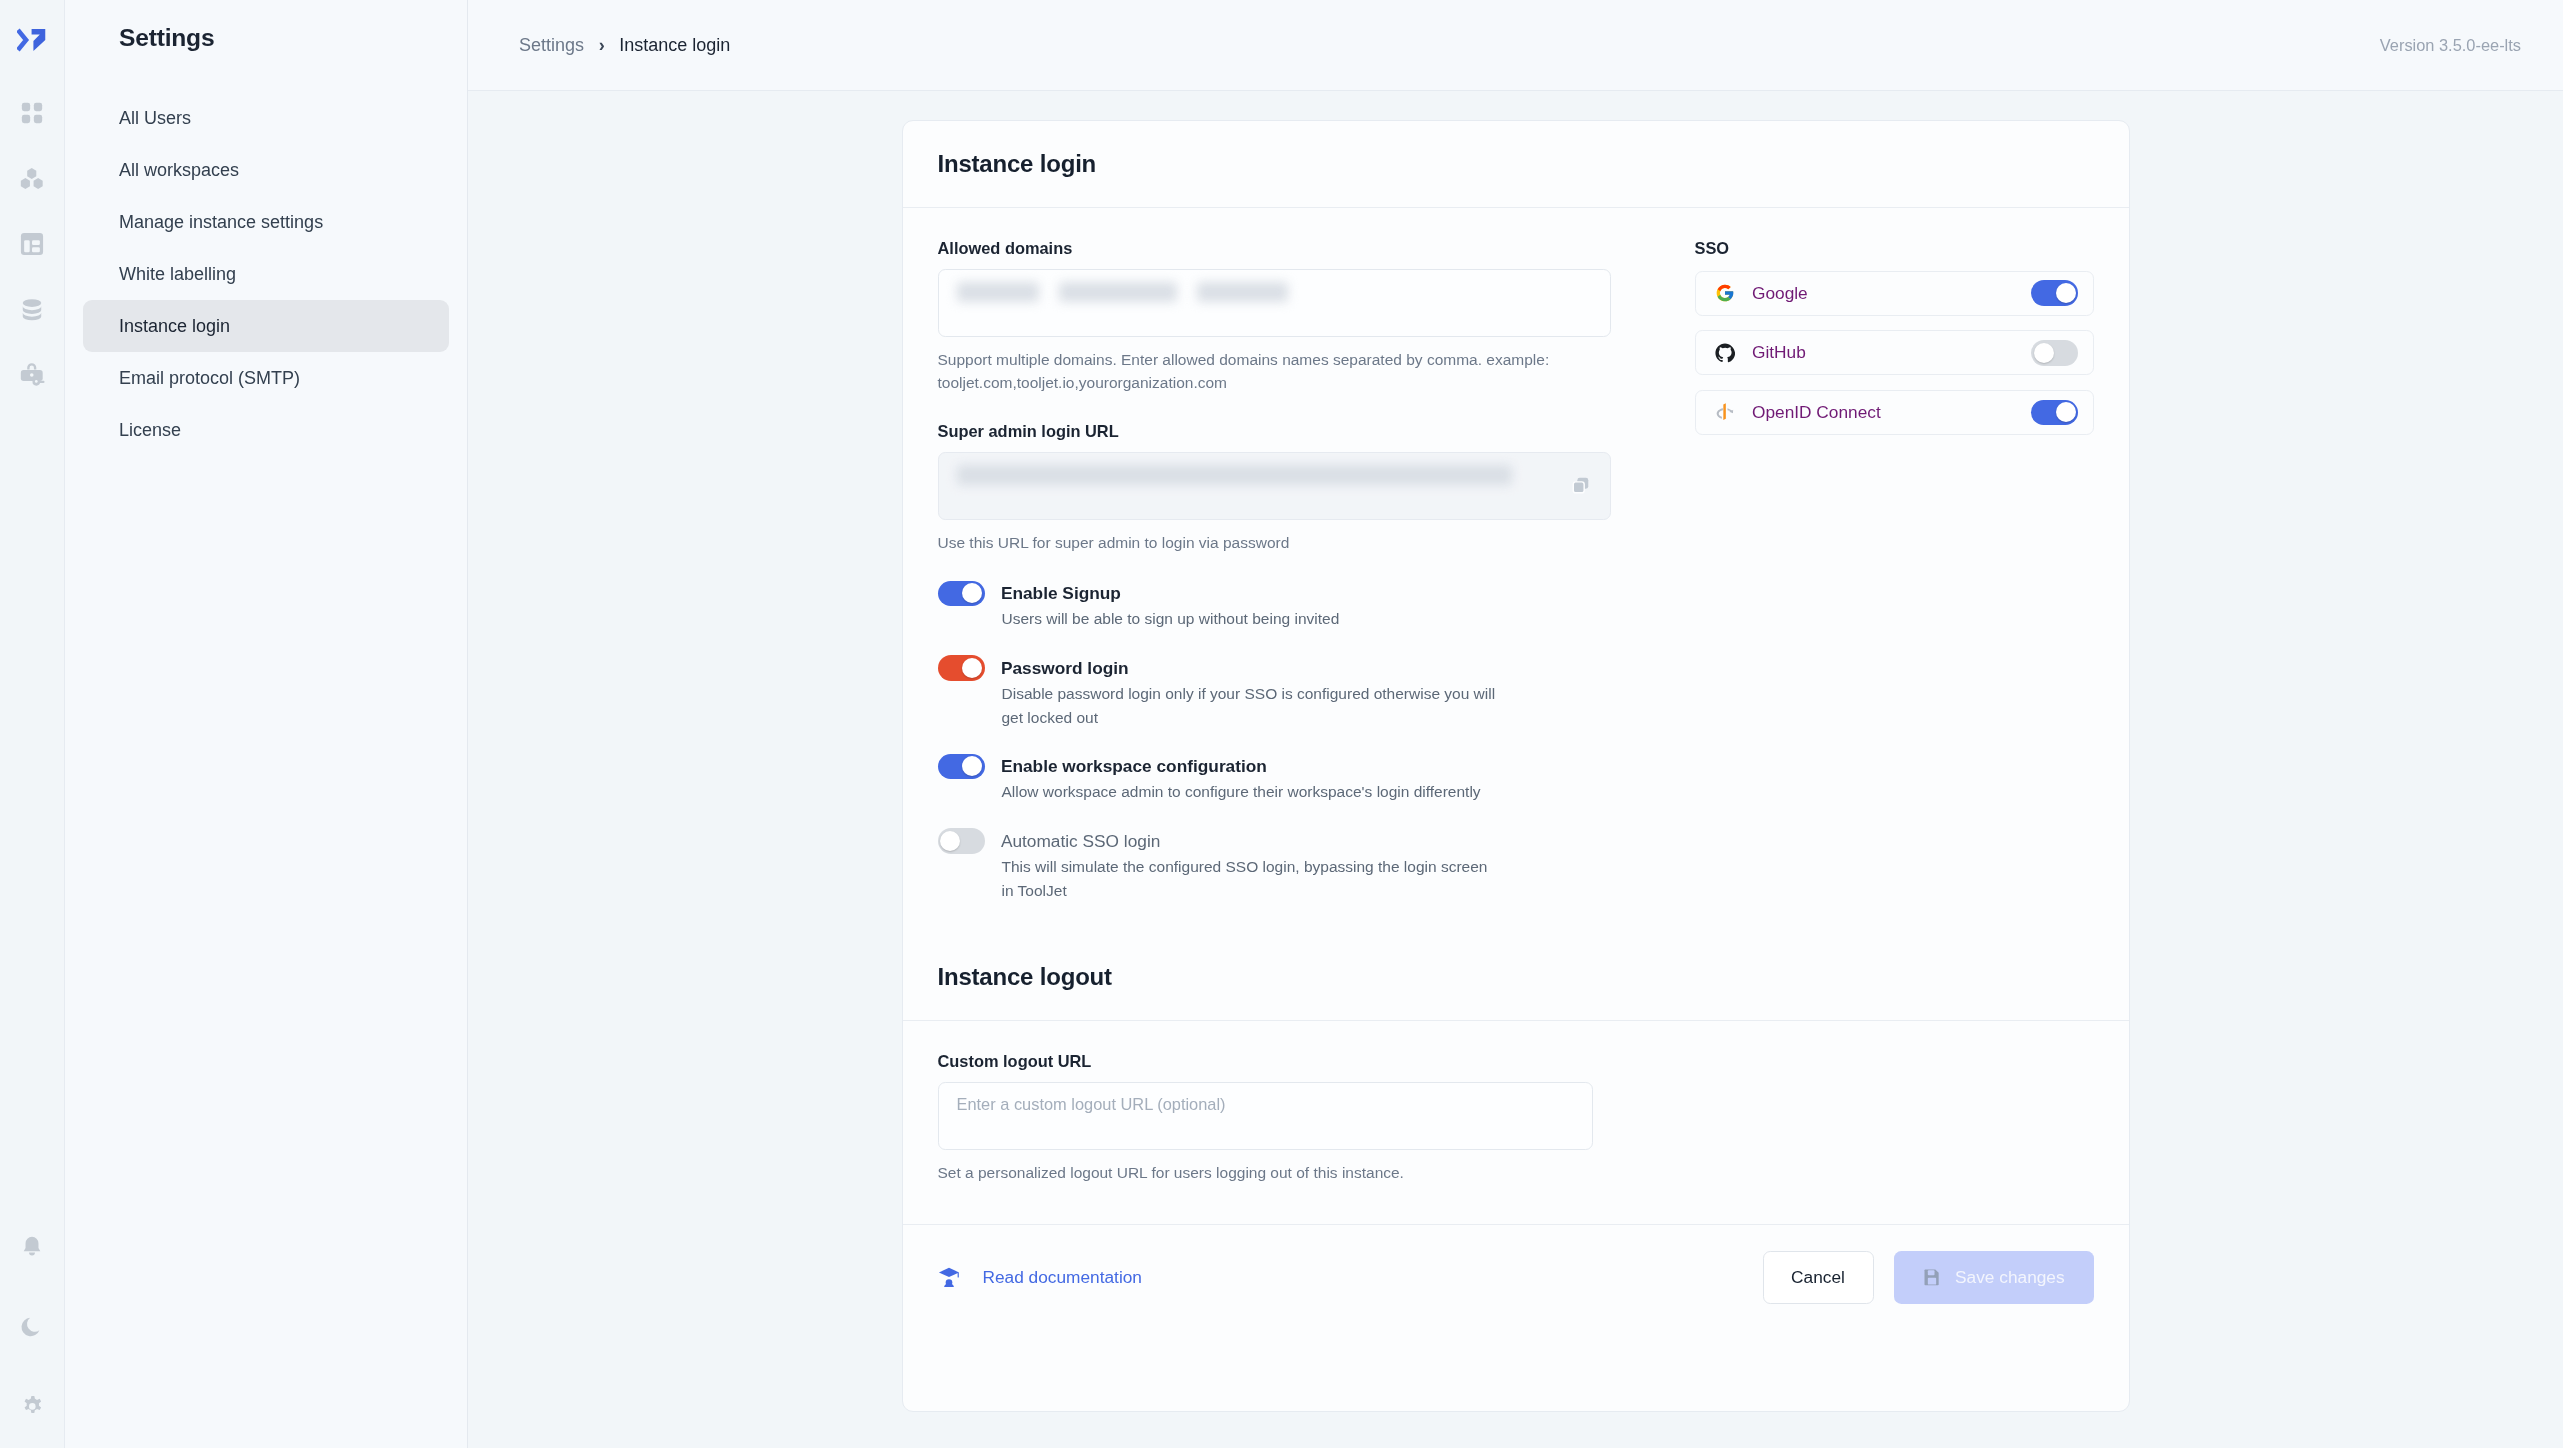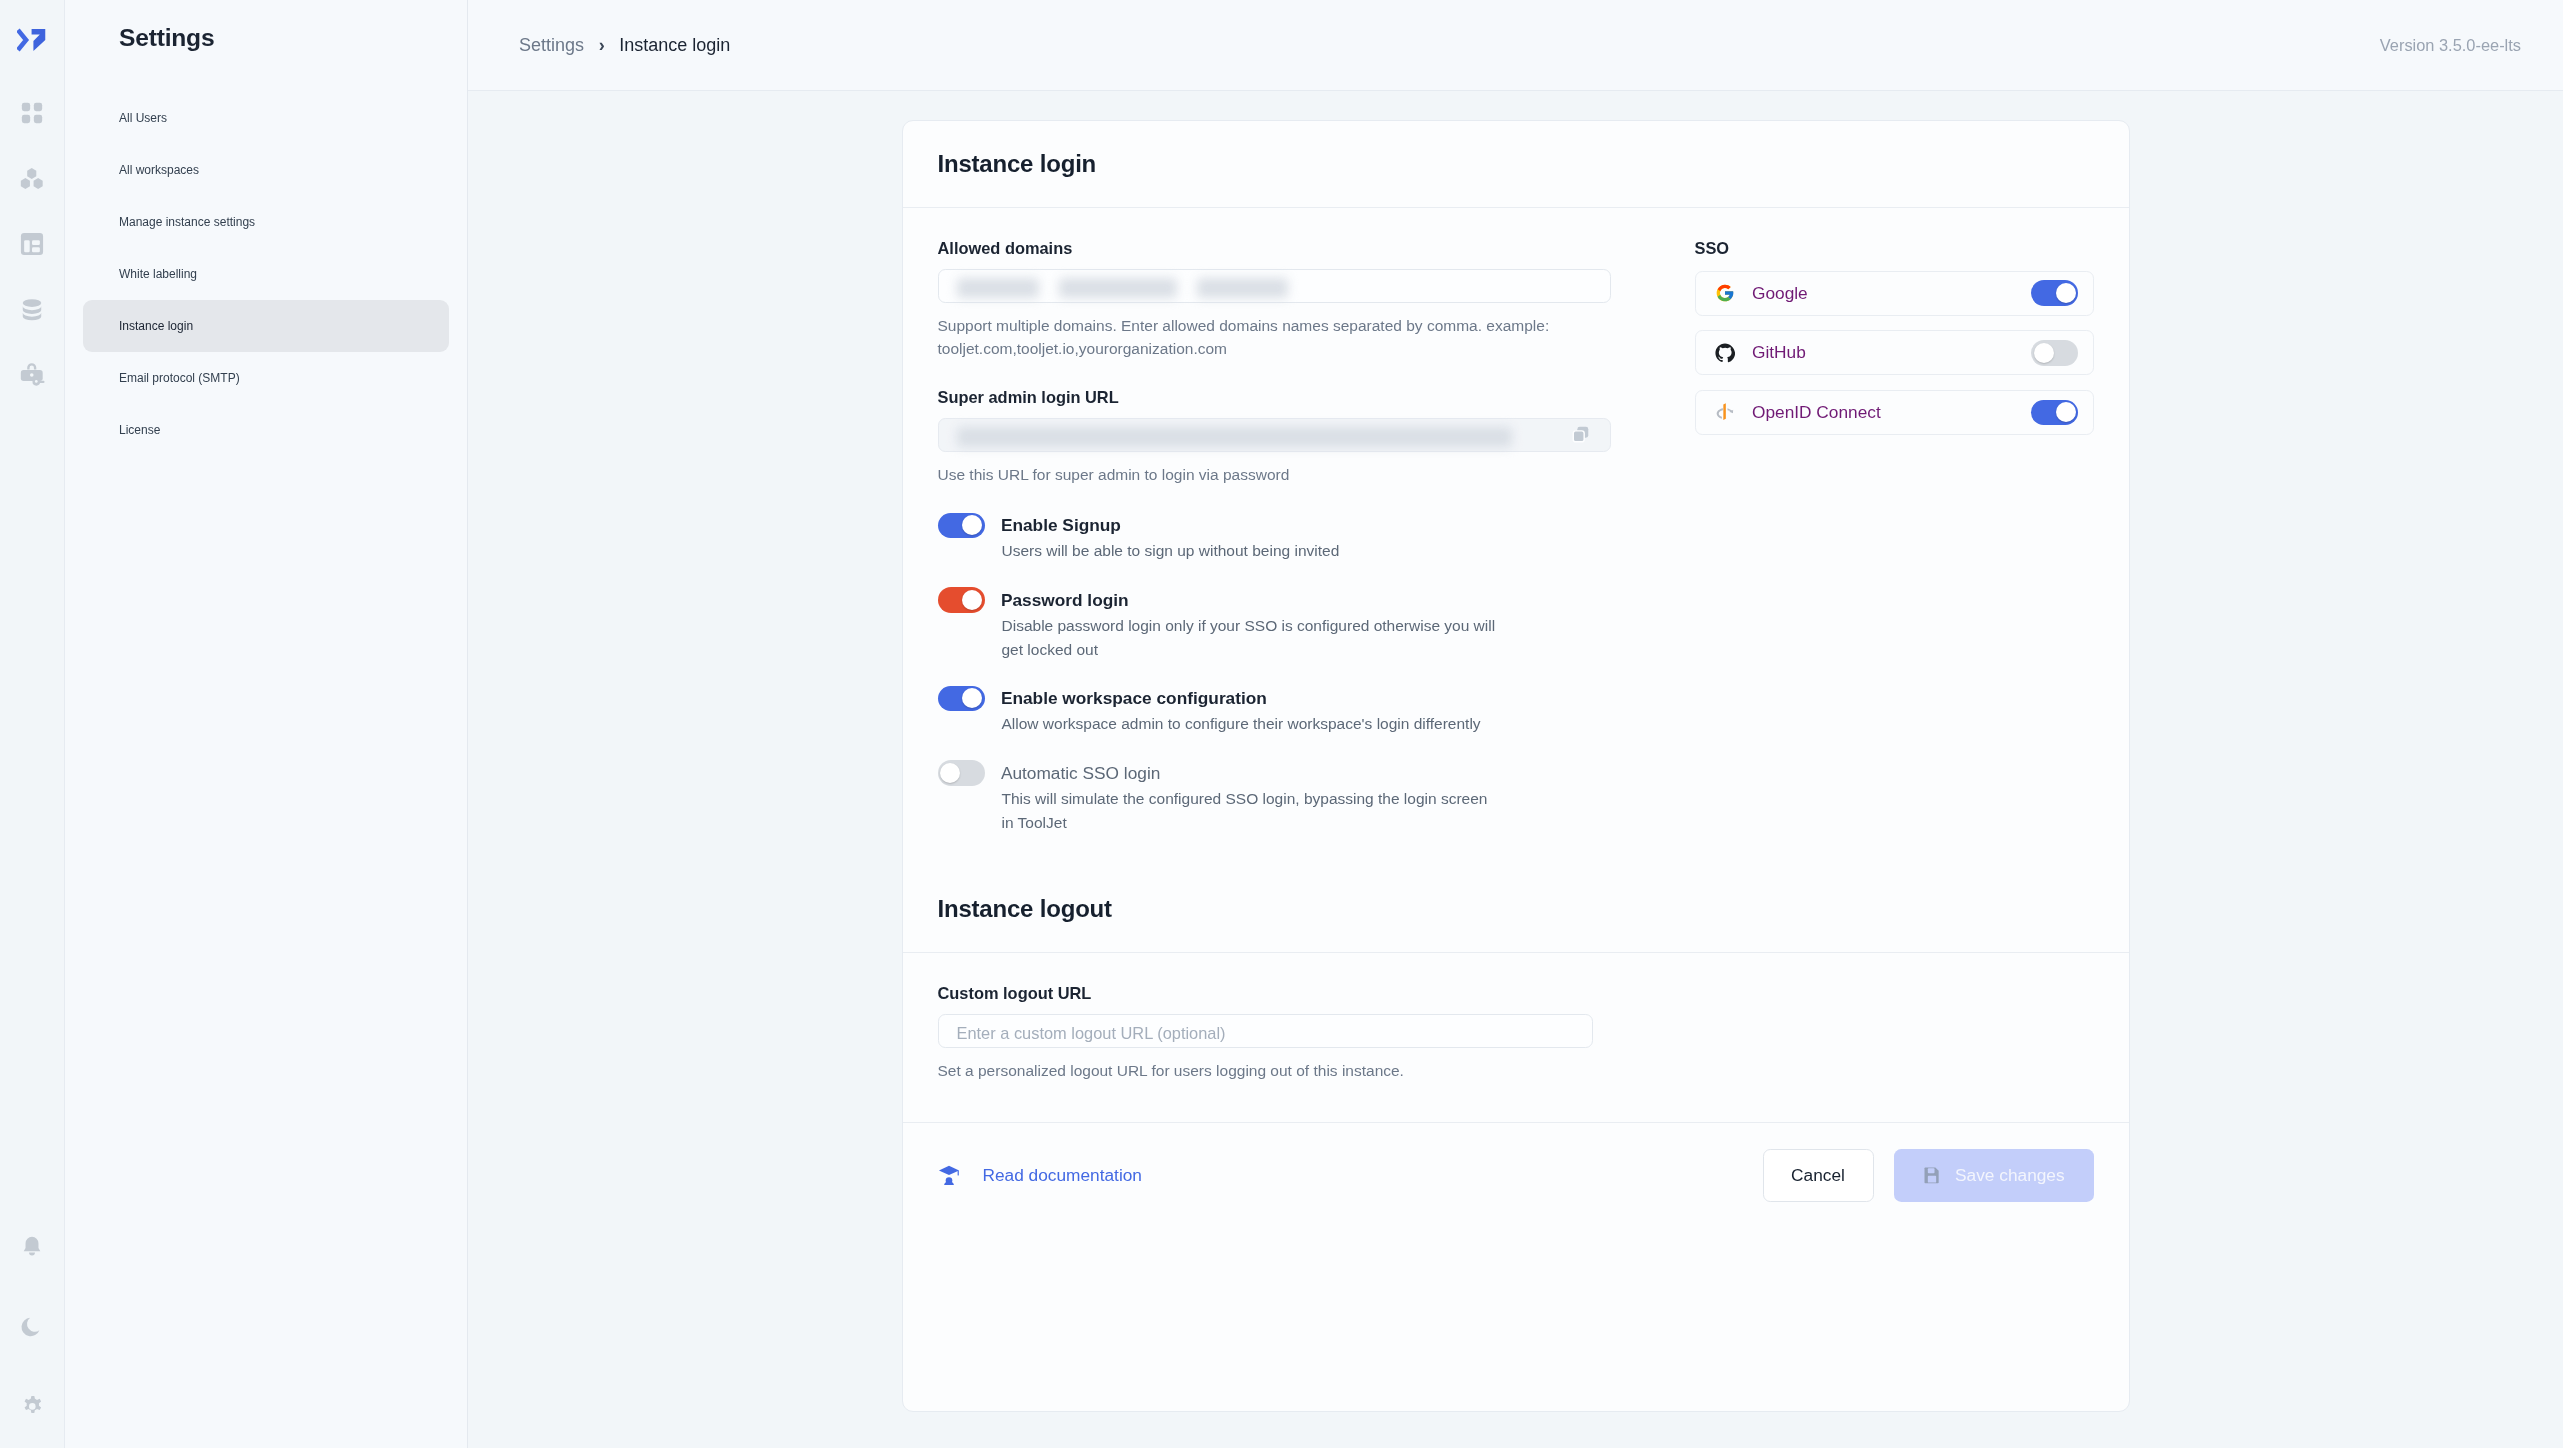--- a/index.html
+++ b/index.html
@@ -38,21 +38,21 @@
     padding: 0 18px;
   }
   .sidebar-title {
     font-size: 24.6px; font-weight: 700; color: #1B2432;
     padding: 24px 0 0 36px; letter-spacing: -0.2px;
   }
   .nav { margin-top: 40px; }
   .nav-item {
     height: 52px; display: flex; align-items: center;
     padding-left: 36px; border-radius: 9px;
-    font-size: 12px; color: #33404F; cursor: pointer;
+    font-size: 18px; color: #33404F; cursor: pointer;
     margin-bottom: 0px;
   }
   .nav-item.active { background: #E4E7EB; color: #1B2432; }
 
   
   .content { flex: 1 1 auto; height: 100%; display: flex; flex-direction: column; background: #F2F6F9; }
   .topbar {
     height: 91px; flex: 0 0 91px;
     border-bottom: 0.9px solid #E6EBF1;
     display: flex; align-items: center;
@@ -77,25 +77,25 @@
     padding: 29px 35px;
     border-bottom: 0.9px solid #E9EDF2;
   }
   .card-head h2 { font-size: 24px; font-weight: 700; color: #16202E; letter-spacing: -0.2px; }
   .card-body { padding: 31px 35px 0 35px; display: flex; }
   .col-left { width: 673px; flex: 0 0 673px; }
   .col-right { flex: 1 1 auto; padding-left: 84px; }
 
   .field-label { font-size: 16.4px; font-weight: 700; color: #1B2432; margin-bottom: 11px; }
   .input {
-    width: 100%; height: 34px;
+    width: 100%; height: 68px;
     border: 0.9px solid #E3E8EE; border-radius: 7.3px;
     background: #FDFEFF;
-    display: flex; align-items: flex-end;
-    padding: 4px 18px; font-size: 16.4px; color: #1B2432;
+    display: flex; align-items: flex-start;
+    padding: 12px 18px; font-size: 16.4px; color: #1B2432;
     position: relative;
   }
   .input.readonly { background: #F2F5F8; border-color: #E6EAF0; }
   .redact {
     height: 20px; border-radius: 3.6px;
     background: #D8DDE4;
     filter: blur(5.5px);
     opacity: .95;
   }
   .redact-row { display: flex; gap: 20px; align-items: center; width: 100%; }

